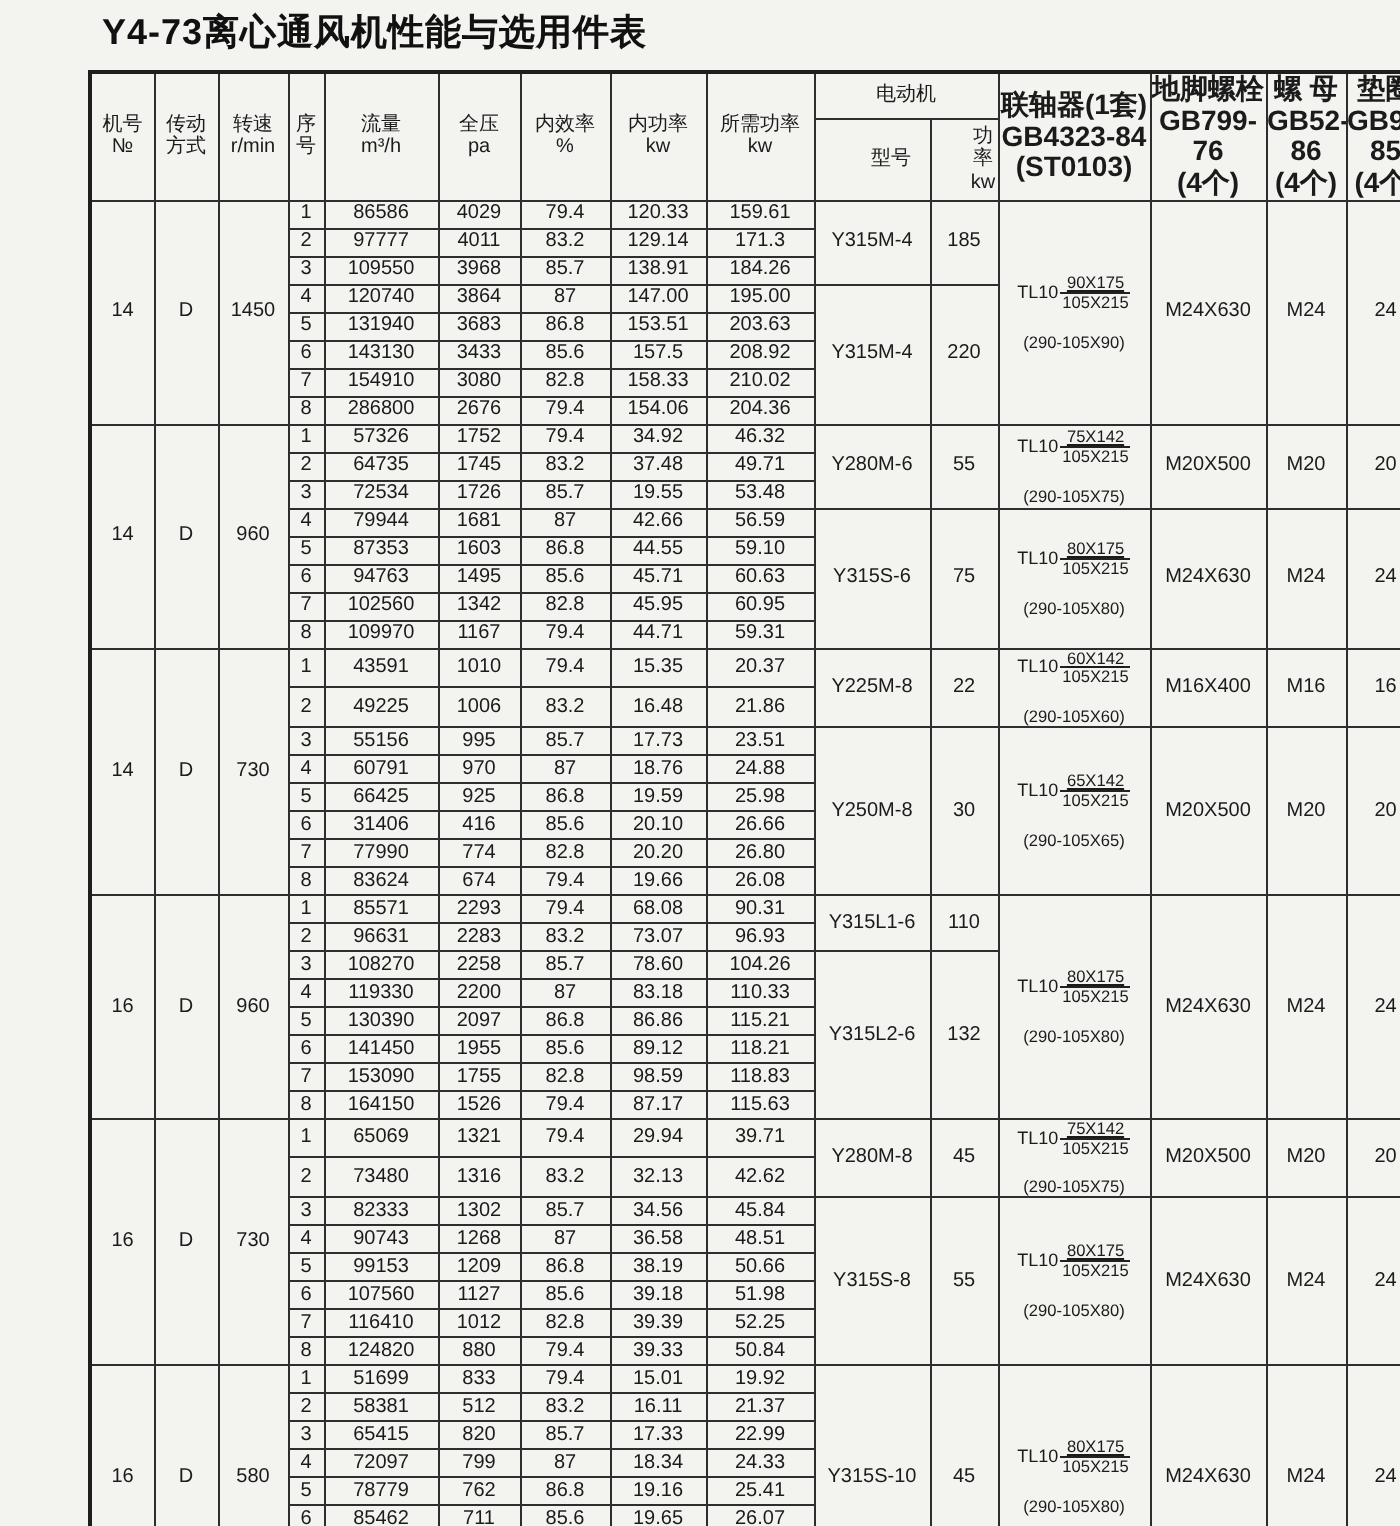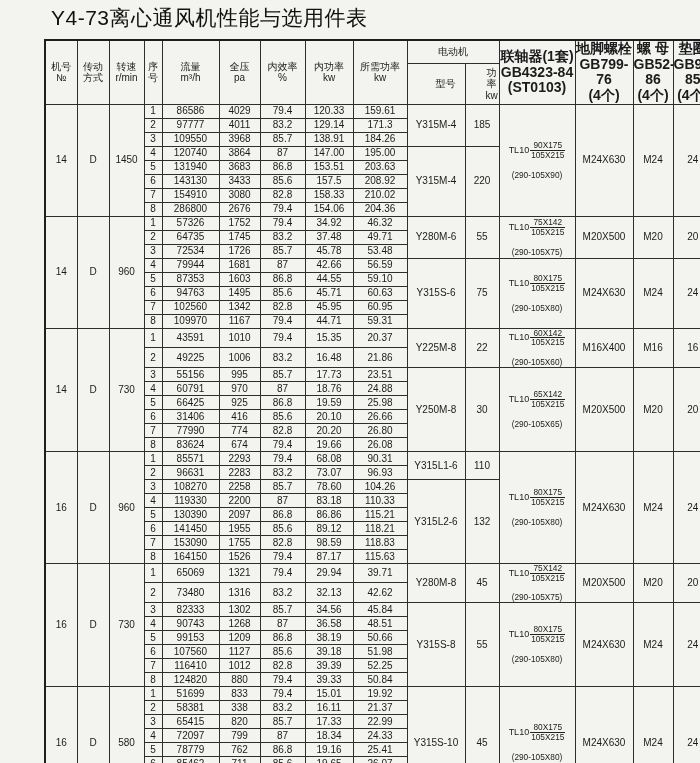--- a/index.html
+++ b/index.html
@@ -5,21 +5,21 @@
   html,body{margin:0;padding:0;}
   body{
     width:700px;height:763px;
     background:#f3f3f0;
     font-family:"Liberation Sans","DejaVu Sans",sans-serif;
     color:#1a1a1a;
     overflow:hidden;
   }
   .page{position:relative;padding:3px 0 0 44px;}
   .title{
-    font-size:21px;font-weight:normal;color:#111;
+    font-size:18px;font-weight:bold;color:#111;
     margin:1px 0 7px 7px;letter-spacing:0.5px;
     font-family:"Liberation Sans","DejaVu Sans",sans-serif;
   }
   table.fan{
     border-collapse:collapse;table-layout:fixed;
     width:652px;
     font-size:10px;color:#1b1b1b;
     border:2px solid #1e1e1e;
   }
   table.fan th, table.fan td{
@@ -30,21 +30,21 @@
   }
   thead th{font-size:10px;font-weight:bold;line-height:1.15;}
   thead tr.h1 th{height:19px;margin-left:29px;}
   thead tr.h2 th{height:17px;padding-left:19px;}
   thead th.small3{font-size:14px;line-height:1.12;font-weight:bold;}
   tbody td{height:13px;}
   .coupling{display:flex;flex-direction:column;align-items:center;justify-content:center;}
   .cp-top{display:flex;align-items:center;justify-content:center;line-height:1;}
   .cp-prefix{font-size:9px;margin-right:1px;}
   .frac{display:inline-block;font-size:8.3px;line-height:1.05;}
-  .frac .num{display:block;border-bottom:1px solid #222;padding:0 1px;}
+  .frac .num{display:block;border-bottom:1px solid #222;padding:0 1px;text-decoration:underline;}
   .frac .den{display:block;padding:0 1px;}
   .cp-note{font-size:8.3px;line-height:1.05;margin-top:11px;white-space:nowrap;}
 </style>
 </head>
 <body>
 
 <div class="page">
   <div class="title">Y4-73离心通风机性能与选用件表</div>
 
   <table class="fan">
@@ -208,21 +208,21 @@
           <td>1745</td>
           <td>83.2</td>
           <td>37.48</td>
           <td>49.71</td>
         </tr>
         <tr>
           <td>3</td>
           <td>72534</td>
           <td>1726</td>
           <td>85.7</td>
-          <td>45.78</td>
+          <td>19.55</td>
           <td>53.48</td>
         </tr>
         <tr>
           <td>4</td>
           <td>79944</td>
           <td>1681</td>
           <td>87</td>
           <td>42.66</td>
           <td>56.59</td>
           <td rowspan="5">Y315S-6</td>
@@ -587,21 +587,21 @@
               <div class="cp-note">(290-105X80)</div>
             </div>
           </td>
           <td rowspan="8">M24X630</td>
           <td rowspan="8">M24</td>
           <td rowspan="8">24</td>
         </tr>
         <tr>
           <td>2</td>
           <td>58381</td>
-          <td>338</td>
+          <td>512</td>
           <td>83.2</td>
           <td>16.11</td>
           <td>21.37</td>
         </tr>
         <tr>
           <td>3</td>
           <td>65415</td>
           <td>820</td>
           <td>85.7</td>
           <td>17.33</td>

